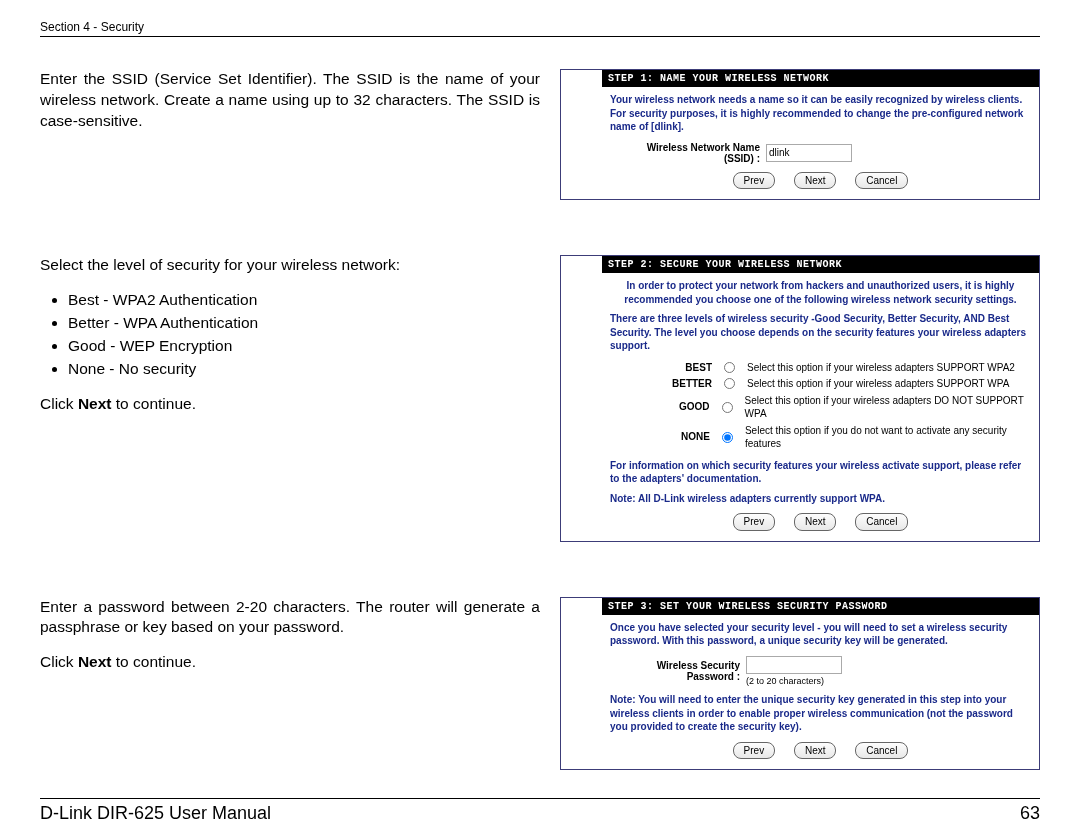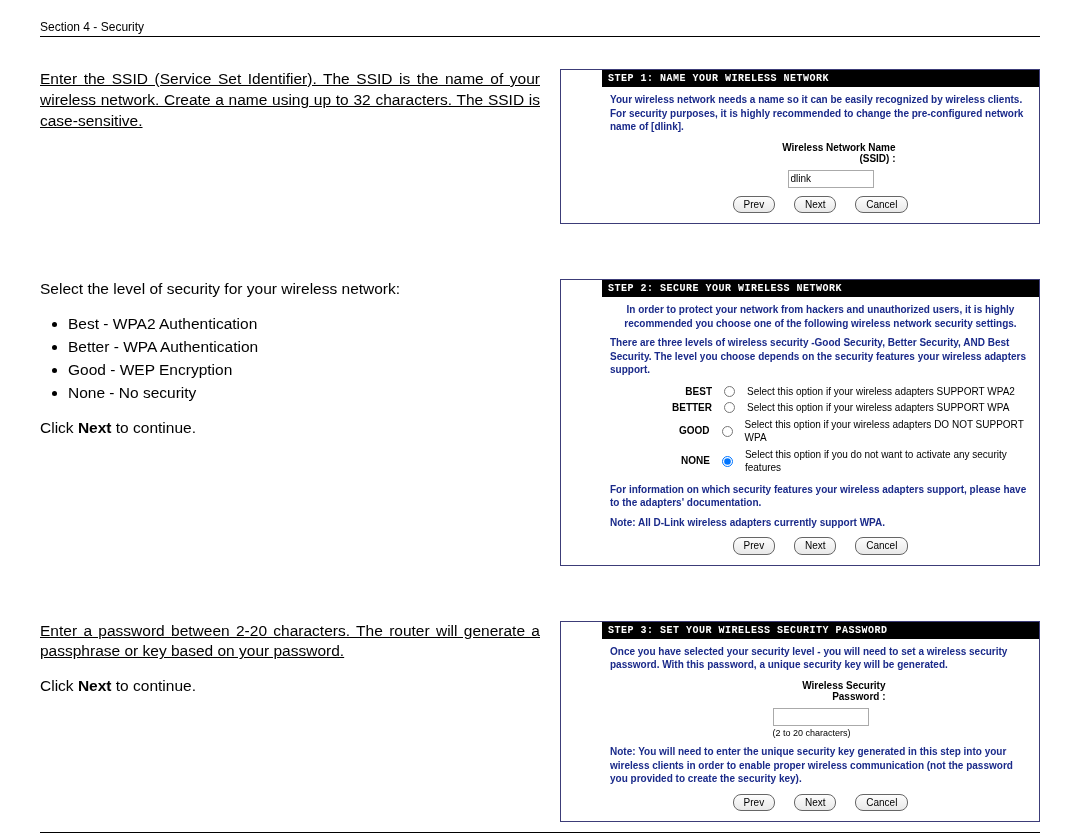--- a/index.html
+++ b/index.html
@@ -70,21 +70,20 @@
   }
   .panel-body .note {
     color: #1a2a8a;
     font-weight: bold;
   }
   .form-row {
     display: flex;
     align-items: center;
     gap: 6px;
     margin: 8px 0 4px 0;
-    flex-direction: column;
   }
   .form-label {
     text-align: right;
     font-weight: bold;
     color: #000;
     font-size: 10px;
     line-height: 1.1;
     width: 130px;
   }
   .form-input {
@@ -136,21 +135,21 @@
     color: #000;
   }
   .footer {
     border-top: 1px solid #000;
     padding-top: 4px;
     font-size: 18px;
     display: flex;
     justify-content: space-between;
     margin-top: 10px;
   }
-  .justify { text-align: justify; text-decoration: underline; }
+  .justify { text-align: justify; }
 </style>
 </head>
 <body>
 
 <div class="page">
   <div class="header">Section 4 - Security</div>
 
   <div class="content">
 
     <div class="row">
@@ -213,21 +212,21 @@
                 <span class="rlabel">GOOD</span>
                 <input type="radio" name="sec" style="">
                 <span class="rdesc">Select this option if your wireless adapters DO NOT SUPPORT WPA</span>
               </div>
               <div class="radio-row">
                 <span class="rlabel">NONE</span>
                 <input type="radio" name="sec" checked="" style="">
                 <span class="rdesc">Select this option if you do not want to activate any security features</span>
               </div>
             </div>
-            <div class="note" style="margin-bottom:6px;">For information on which security features your wireless adapters support, please have to the adapters' documentation.</div>
+            <div class="note" style="margin-bottom:6px;">For information on which security features your wireless activate support, please refer to the adapters' documentation.</div>
             <div class="note">Note: All D-Link wireless adapters currently support WPA.</div>
             <div class="btn-row">
               <span class="btn">Prev</span>
               <span class="btn">Next</span>
               <span class="btn">Cancel</span>
             </div>
           </div>
         </div>
       </div>
     </div>

